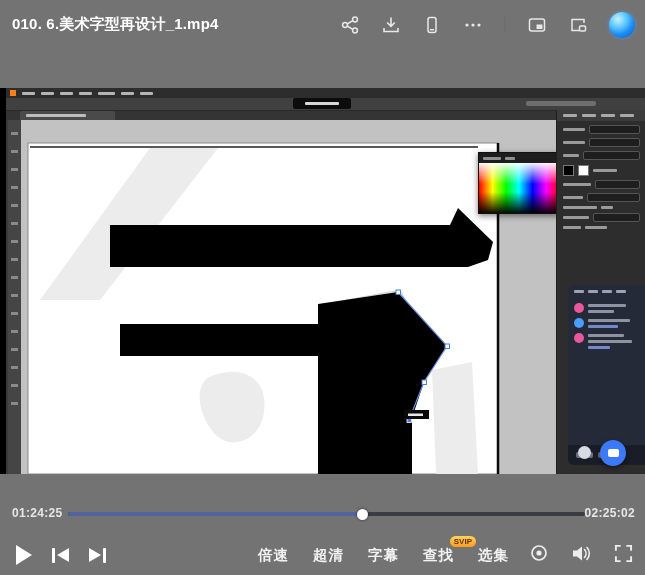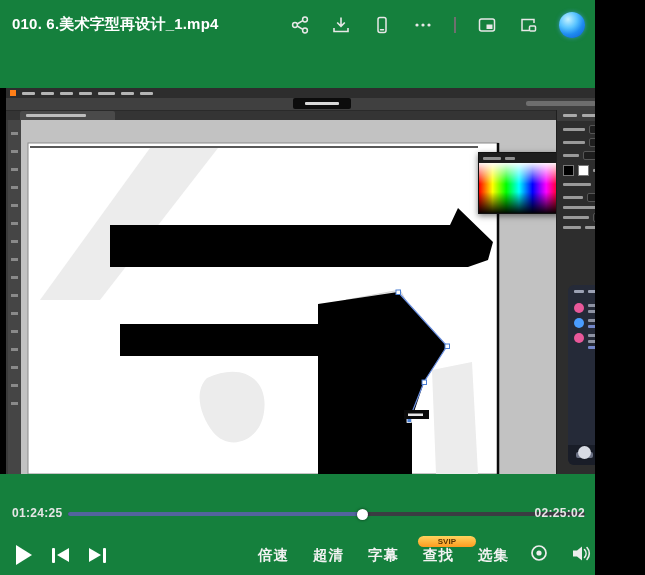--- a/index.html
+++ b/index.html
@@ -1,17 +1,17 @@
 <!DOCTYPE html>
 <html><head>
 <meta charset="utf-8">
 <style>
   html,body{margin:0;padding:0;background:#000;}
   body{font-family:"Liberation Sans","DejaVu Sans",sans-serif;}
-  .app{position:relative;width:595px;height:575px;background:#15803d;overflow:hidden;}
+  .app{position:relative;width:645px;height:575px;background:#737373;overflow:hidden;}
   .abs{position:absolute;}
 
   
   .title{left:12px;top:15px;font-size:15px;font-weight:700;color:#ffffff;letter-spacing:.2px;}
   .hicons{right:10px;top:12px;display:flex;align-items:center;gap:21px;}
   .hicons svg{display:block;}
   .hdivider{width:2px;height:16px;background:#6f6f6f;}
   .avatar{width:26px;height:26px;border-radius:50%;
     background:radial-gradient(circle at 35% 28%, #c6f2ff 0%, #59c4ff 35%, #1f8cf0 60%, #0b57d0 100%);
     box-shadow:0 0 4px rgba(80,160,255,.6);}
@@ -78,21 +78,21 @@
   .controls{left:0;top:538px;width:645px;height:34px;}
   .cgroup-left{position:absolute;left:16px;top:0;height:34px;display:flex;align-items:center;gap:20px;}
   .play-tri{width:0;height:0;border-top:10px solid transparent;border-bottom:10px solid transparent;border-left:16px solid #fff;}
   .skip{display:flex;align-items:center;gap:2px;}
   .vbar{width:3px;height:15px;background:#fff;border-radius:1px;}
   .tri-l{width:0;height:0;border-top:7px solid transparent;border-bottom:7px solid transparent;border-right:12px solid #fff;}
   .tri-r{width:0;height:0;border-top:7px solid transparent;border-bottom:7px solid transparent;border-left:12px solid #fff;}
   .cgroup-text{position:absolute;left:258px;top:0;height:34px;display:flex;align-items:center;gap:24px;}
   .tbtn{font-size:14.5px;color:#f2f2f2;font-weight:600;letter-spacing:1px;cursor:pointer;position:relative;white-space:nowrap;}
   .svip{position:absolute;top:-10px;right:-22px;font-size:8px;font-weight:700;color:#5d3300;
-    background:linear-gradient(#ffd35e,#ff9b1f);border-radius:7px;padding:1px 20px;letter-spacing:0;}
+    background:linear-gradient(#ffd35e,#ff9b1f);border-radius:7px;padding:1px 4px;letter-spacing:0;}
   .cgroup-right{position:absolute;right:12px;top:0;height:34px;display:flex;align-items:center;gap:22px;}
 </style>
 </head>
 <body>
 
 <div class="app">
 
   <div class="abs title">010. 6.美术字型再设计_1.mp4</div>
   <div class="abs hicons">
     <span>

